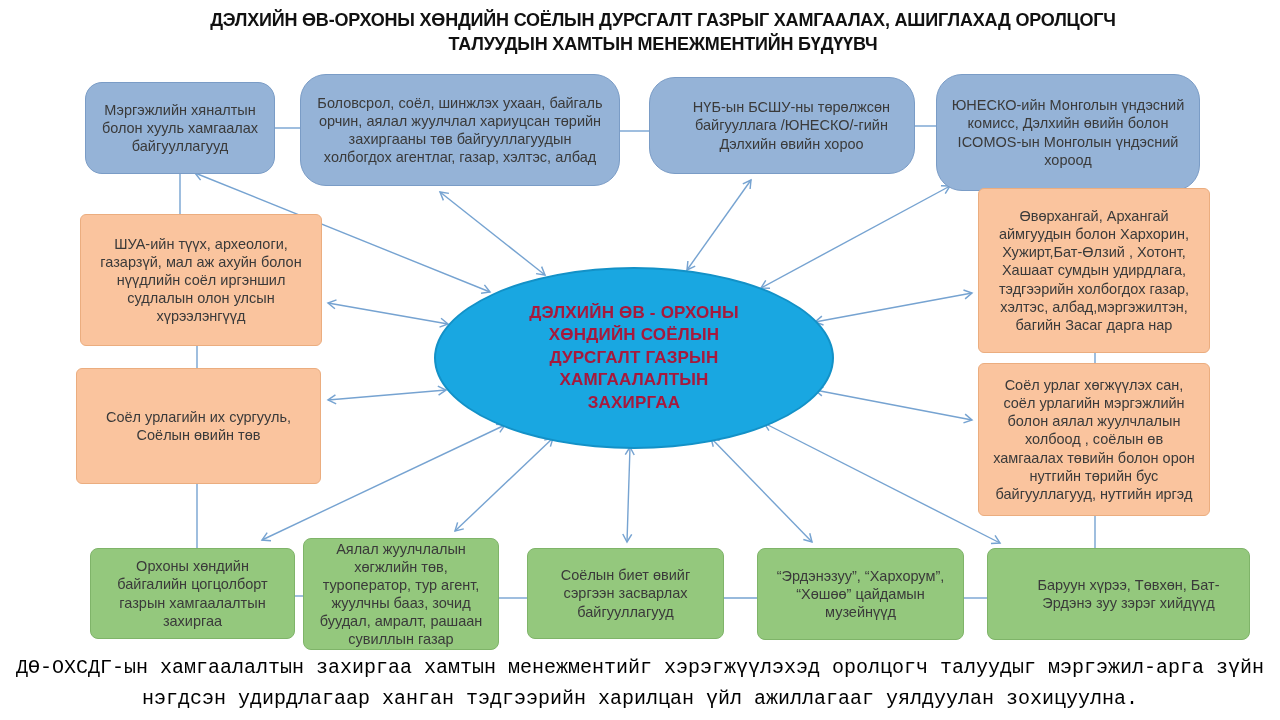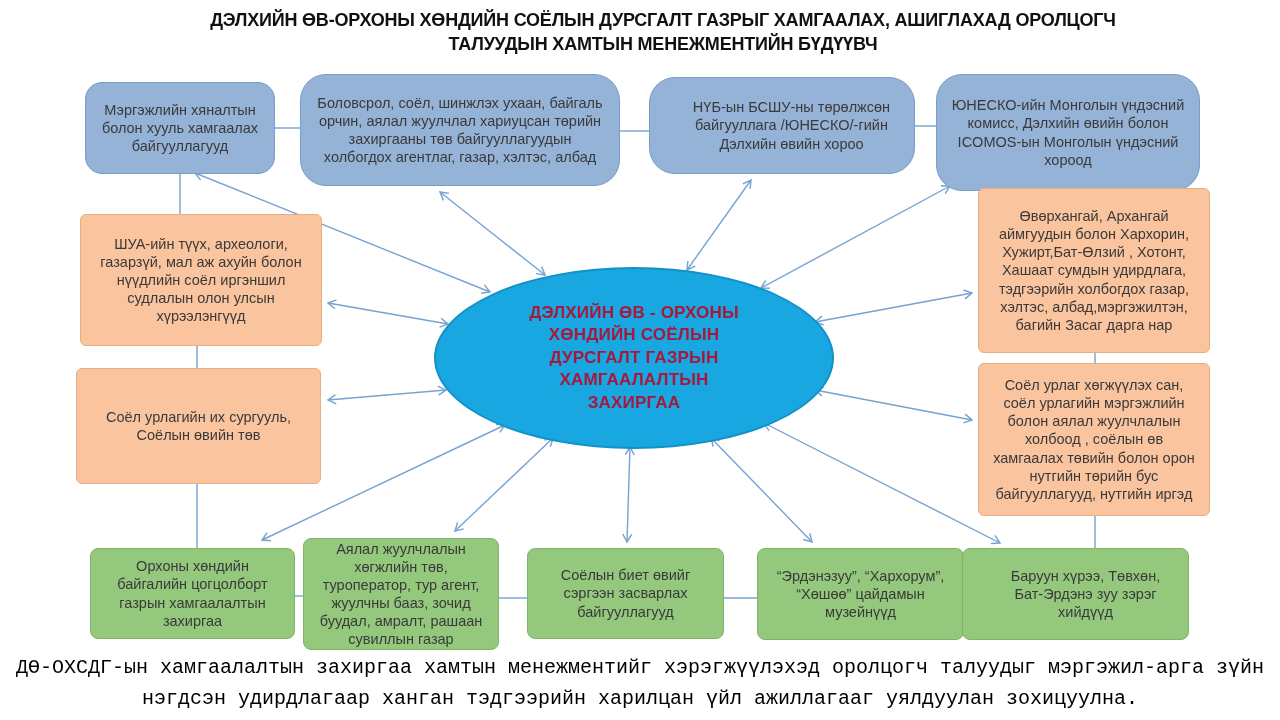--- a/index.html
+++ b/index.html
@@ -119,21 +119,21 @@
     </div>
   <div class="node green" style="left:303px; top:538px; width:196px; height:112px;">
       <span>Аялал жуулчлалын хөгжлийн төв, туроператор, тур агент, жуулчны бааз, зочид буудал, амралт, рашаан сувиллын газар</span>
     </div>
   <div class="node green" style="left:527px; top:548px; width:197px; height:91px;">
       <span>Соёлын биет өвийг сэргээн засварлах байгууллагууд</span>
     </div>
   <div class="node green" style="left:757px; top:548px; width:207px; height:92px;">
       <span>“Эрдэнэзуу”, “Хархорум”, “Хөшөө” цайдамын музейнүүд</span>
     </div>
-  <div class="node green" style="left:962px; top:548px; width:227px; height:92px;padding-left:32px;">
+  <div class="node green" style="left:987px; top:548px; width:263px; height:92px;padding-left:32px;">
       <span>Баруун хүрээ, Төвхөн, Бат-Эрдэнэ зуу зэрэг хийдүүд</span>
     </div>
 
   <div id="center-ellipse">
     <div class="ctext">ДЭЛХИЙН ӨВ - ОРХОНЫ
 ХӨНДИЙН СОЁЛЫН
 ДУРСГАЛТ ГАЗРЫН
 ХАМГААЛАЛТЫН
 ЗАХИРГАА</div>
   </div>

